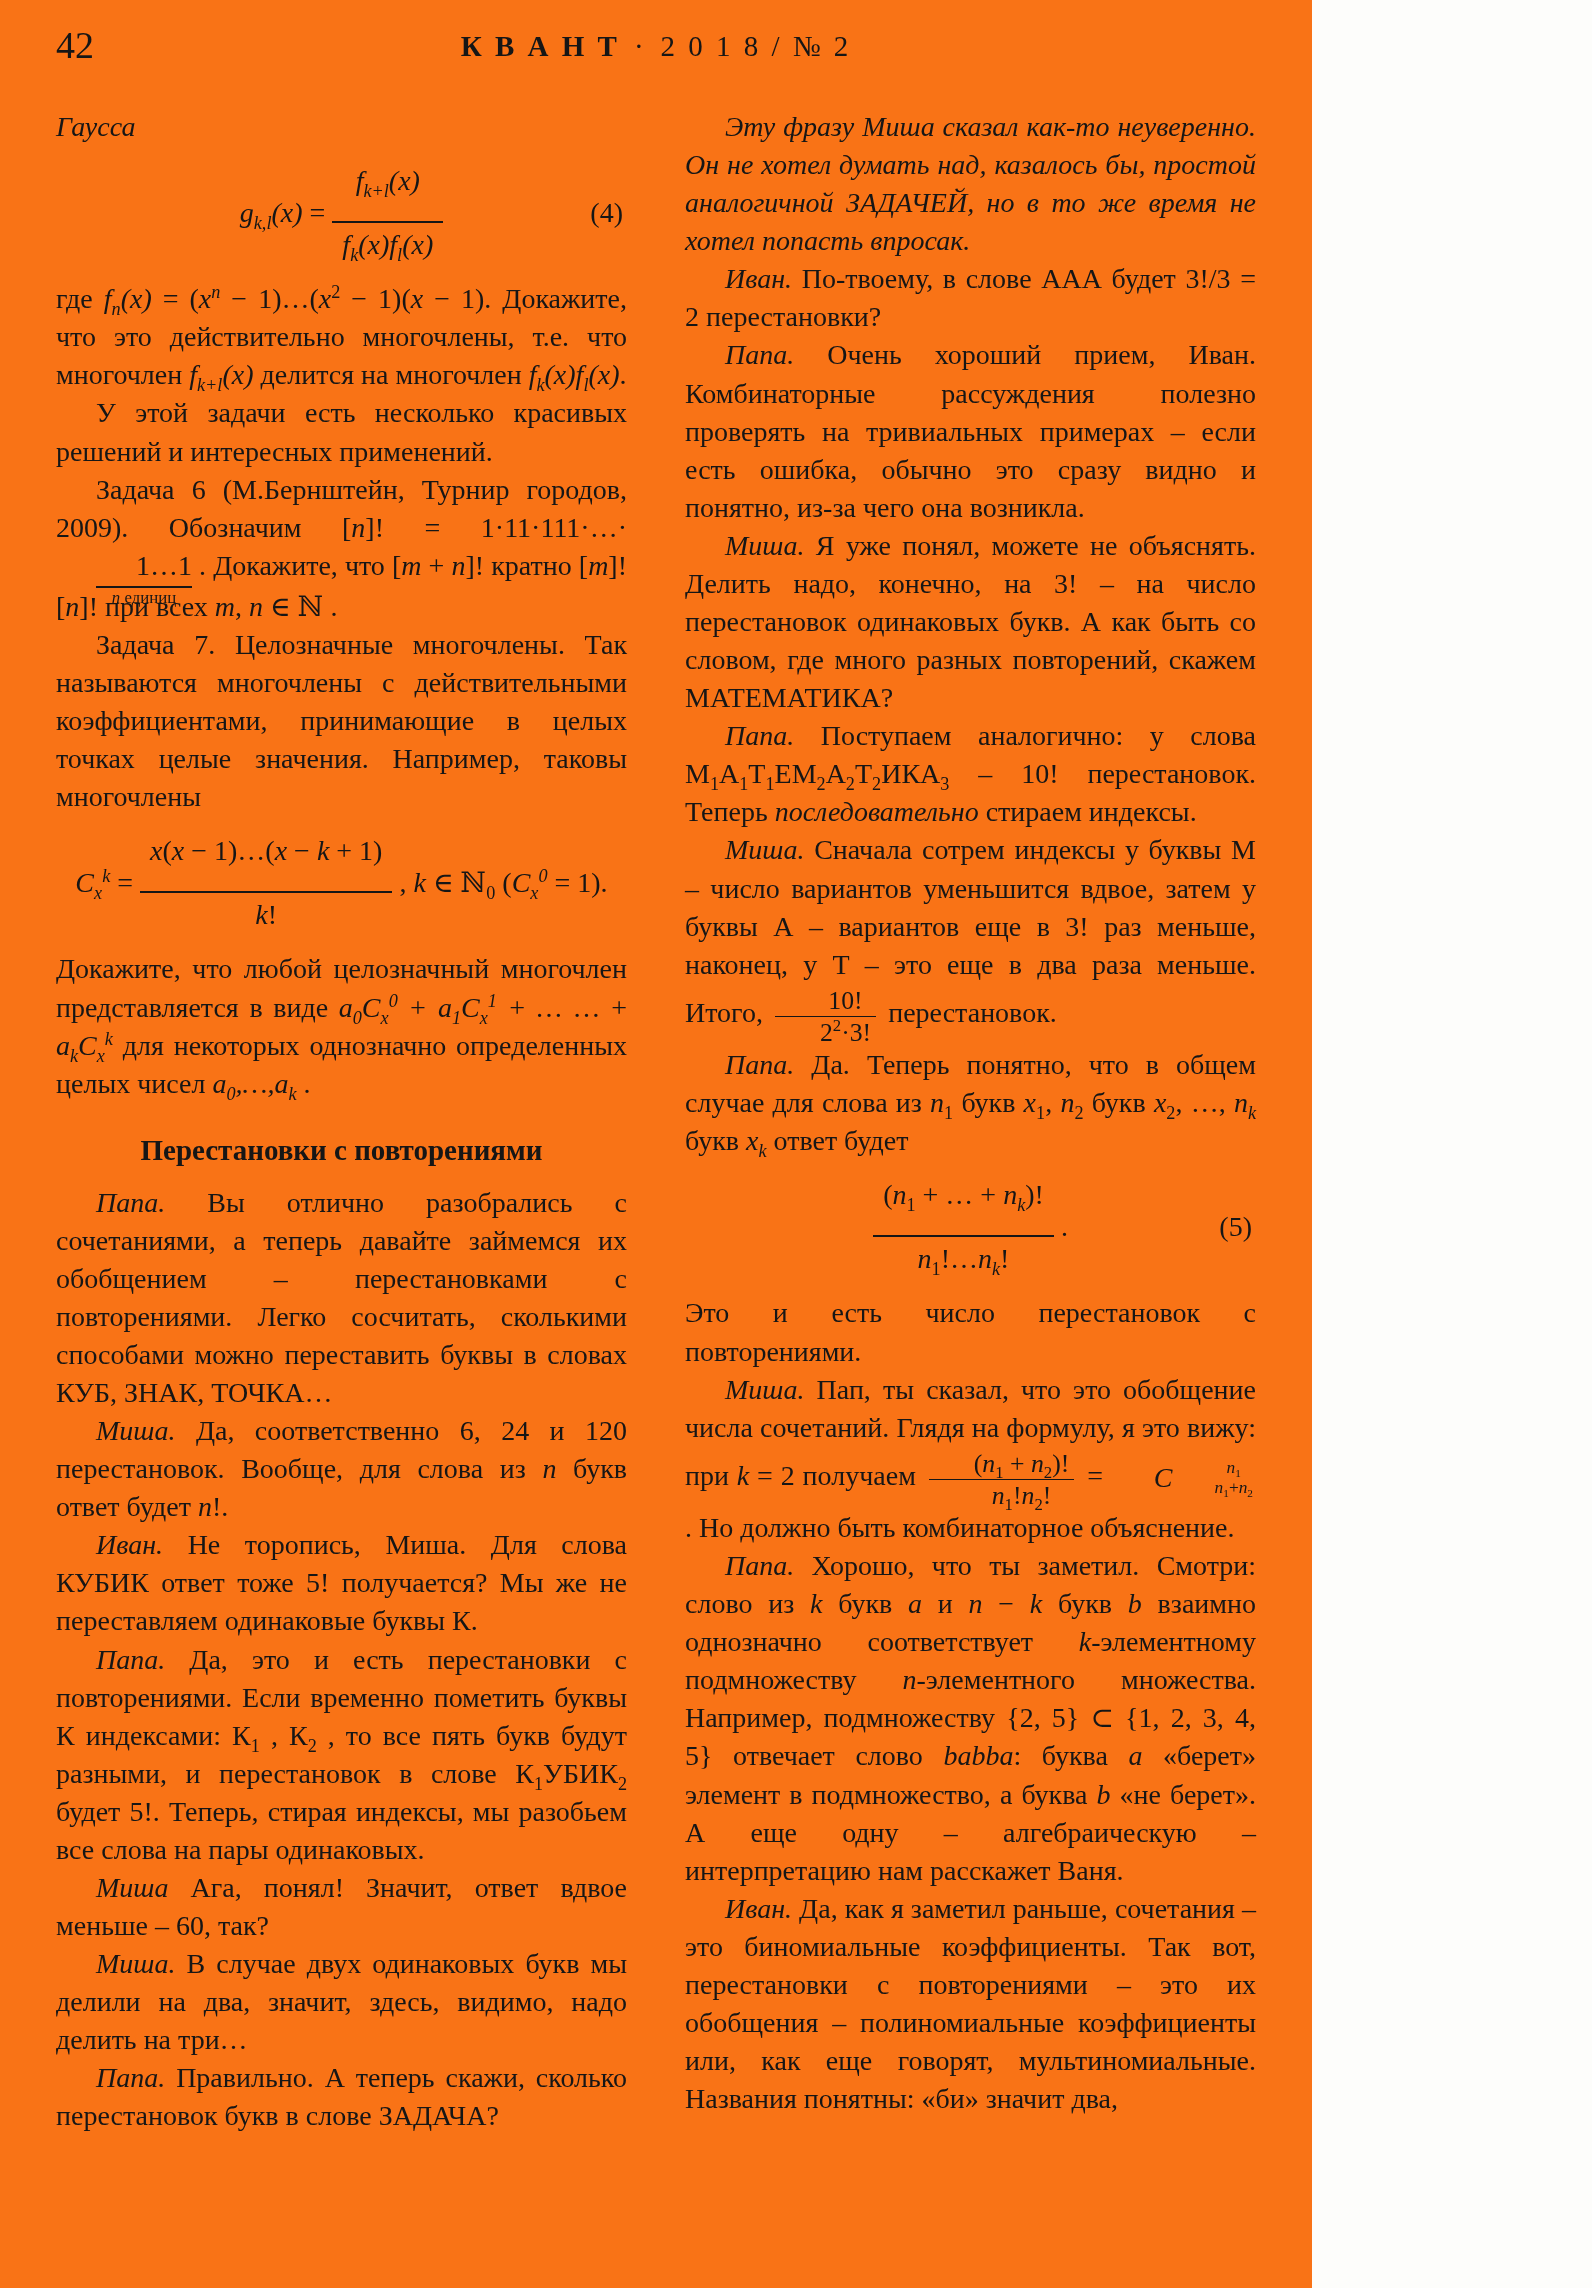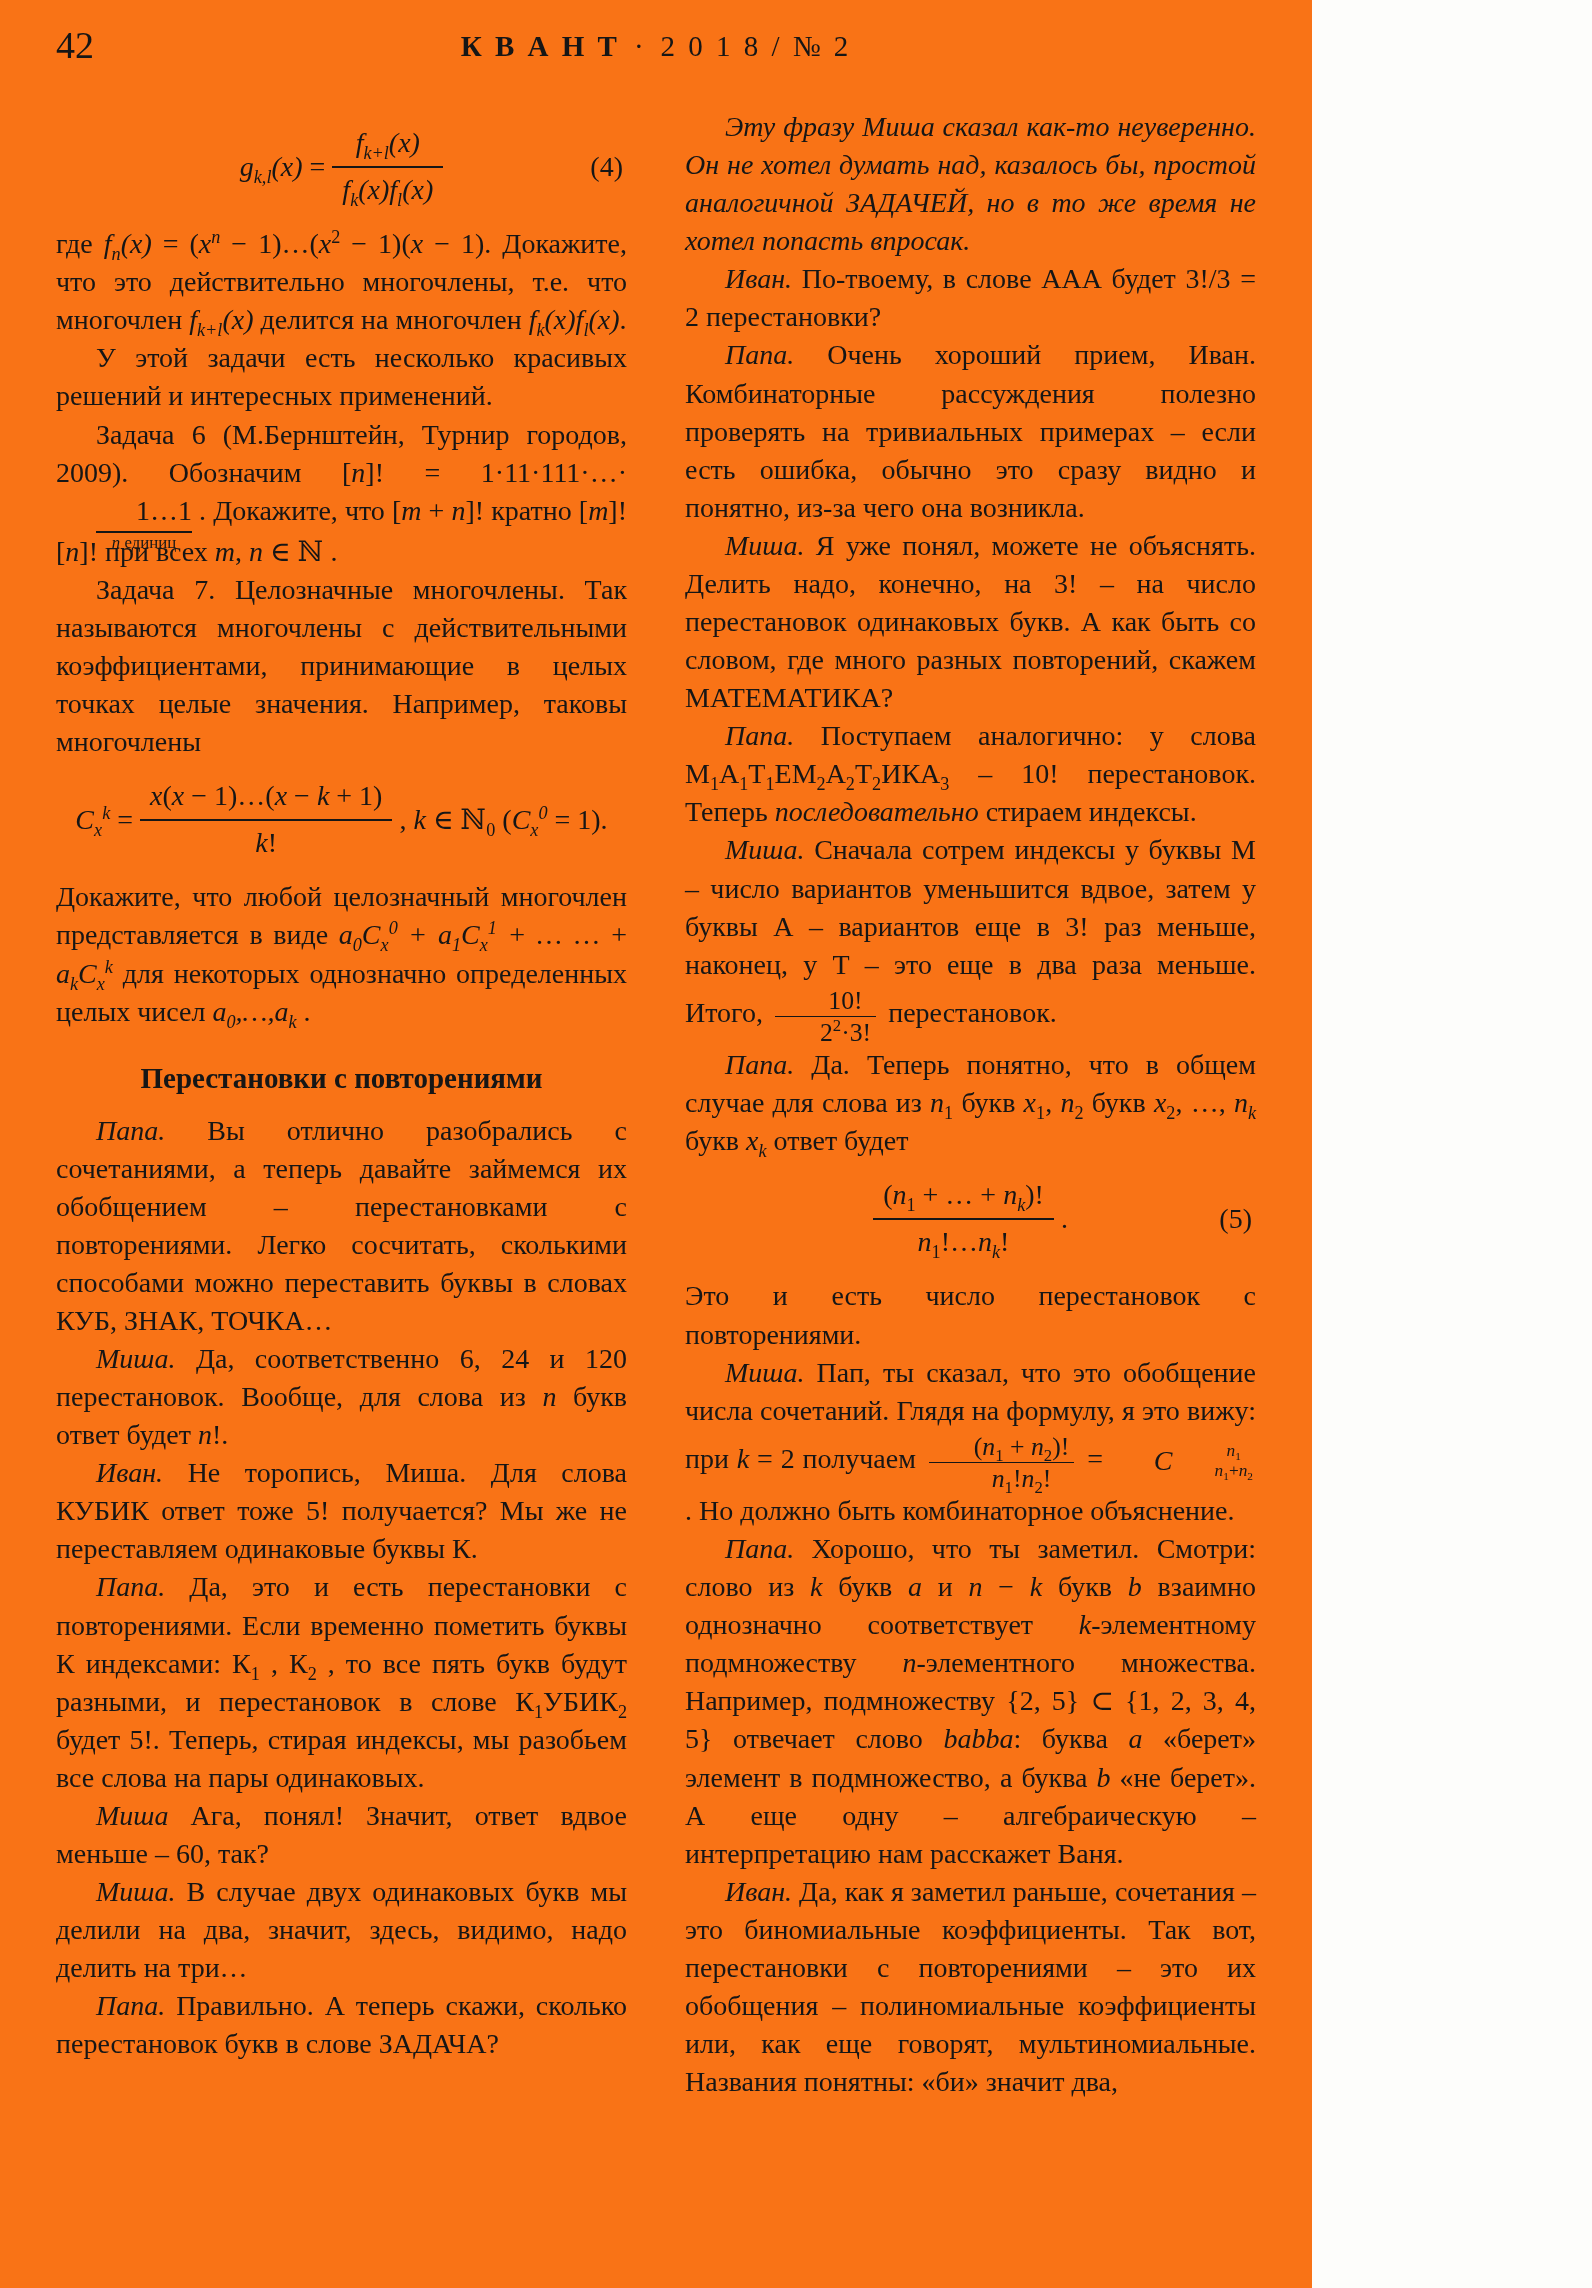--- a/index.html
+++ b/index.html
@@ -45,21 +45,21 @@
   }
   .math { display: inline-flex; align-items: center; gap: 7px; }
   .eqtag {
     position: absolute; right: 4px; top: 50%;
     transform: translateY(-50%); font-style: normal;
   }
   .dfrac {
     display: inline-flex; flex-direction: column;
     text-align: center; vertical-align: middle;
   }
-  .dfrac .num { padding: 0 10px 4px 10px; border-bottom: 2px solid #161616; }
+  .dfrac .num { padding: 0 10px 21px 10px; border-bottom: 2px solid #161616; }
   .dfrac .den { padding: 3px 10px 0 10px; }
   .ifrac {
     display: inline-flex; flex-direction: column; text-align: center;
     vertical-align: middle; font-size: 0.92em; line-height: 1.15;
     margin: 0 5px; position: relative; top: 2px;
   }
   .ifrac .num { padding: 0 5px 1px 5px; border-bottom: 1.5px solid #161616; }
   .ifrac .den { padding: 1px 5px 0 5px; }
   .supsub { display: inline-flex; align-items: center; vertical-align: middle; margin: 0 3px; }
   .supsub .stack {
@@ -79,20 +79,21 @@
 
 <div class="page">
   <div class="page-header">
     <span class="page-number">42</span>
     <div class="journal-title">
       <span class="journal-name">К В А Н Т</span><span class="journal-sep">·</span><span class="journal-issue">2 0 1 8 / № 2</span>
     </div>
   </div>
   <div class="columns">
     <div class="column" id="col-left">
+        <p class="para"><span class="it">Гаусса</span></p>
         <div class="formula">
           <span class="math">
             <span><span class="it">g</span><sub class="it">k,l</sub><span class="it">(x)</span><span> =</span></span>
             <span class="dfrac">
               <span class="num"><span class="it">f</span><sub class="it">k+l</sub><span class="it">(x)</span></span>
               <span class="den"><span class="it">f</span><sub class="it">k</sub><span class="it">(x)f</span><sub class="it">l</sub><span class="it">(x)</span></span>
             </span>
           </span>
           <span class="eqtag">(4)</span>
         </div>

